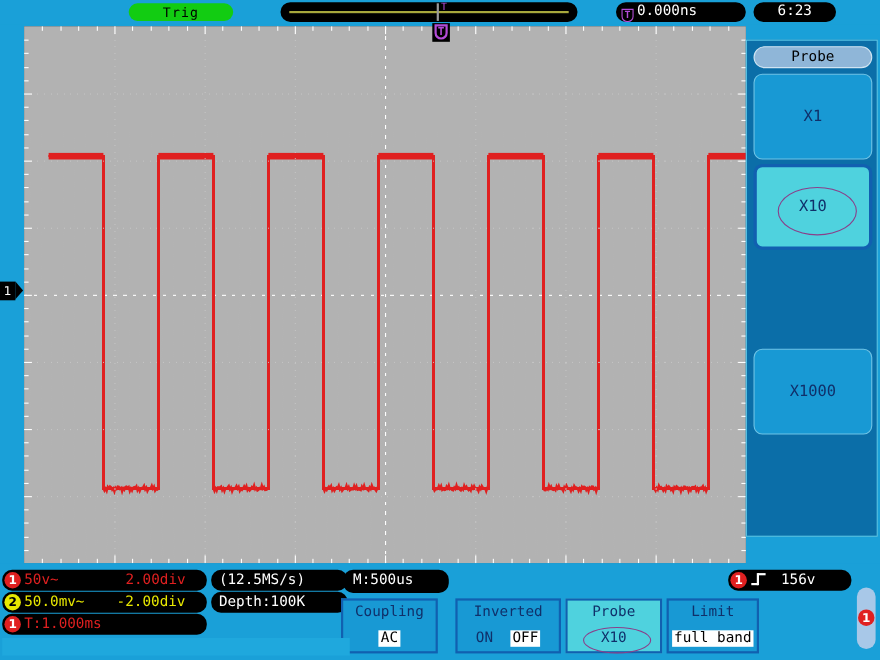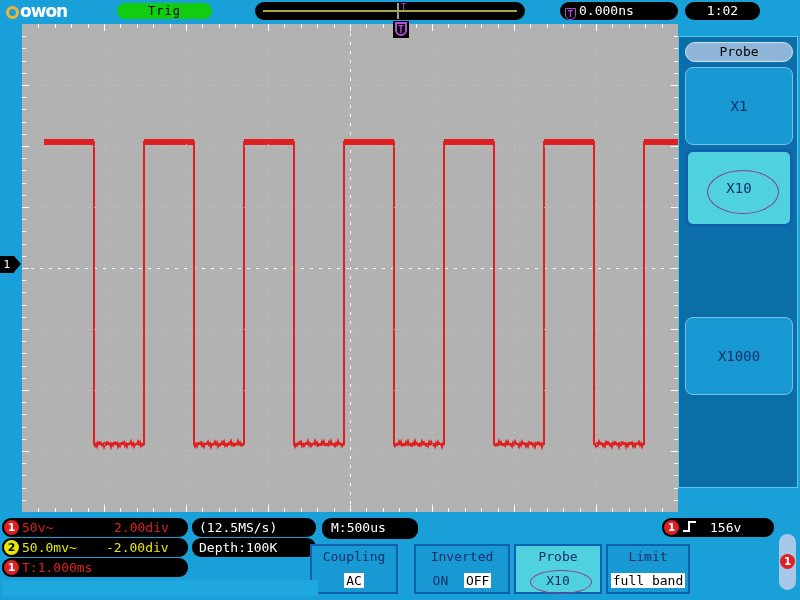--- a/index.html
+++ b/index.html
@@ -87,21 +87,21 @@
         border:1px solid #8a3f8a;border-radius:50%;}
 
   
   #botarea{position:absolute;left:0;top:512px;width:800px;height:88px;background:#1aa0d8;}
   .blk{position:absolute;background:#000;border-radius:9px;}
   #ch1row{left:2px;top:6px;width:186px;height:19px;}
   #ch2row{left:2px;top:26px;width:186px;height:19px;}
   #trow{left:2px;top:46px;width:186px;height:19px;}
   #sarow{left:192px;top:6px;width:124px;height:19px;}
   #dprow{left:192px;top:26px;width:124px;height:19px;}
-  #mrow{left:322px;top:6px;width:96px;height:21px;}
+  #mrow{left:312px;top:6px;width:96px;height:21px;}
   #tlvl{left:662px;top:6px;width:112px;height:19px;}
   .badge{position:absolute;left:2px;top:2px;width:15px;height:15px;border-radius:50%;
         color:#000;font-size:11px;line-height:15px;text-align:center;
         font-family:"DejaVu Sans","Liberation Sans",sans-serif;font-weight:bold;}
   .b-red{background:#e02020;color:#fff;}
   .b-yel{background:#e8e800;color:#000;}
   .txt{position:absolute;top:1px;font-size:13px;line-height:17px;white-space:pre;}
   .t-red{color:#e02020;}
   .t-yel{color:#e8e800;}
   .t-wht{color:#ffffff;}
@@ -129,31 +129,30 @@
         background:#e02020;color:#fff;font-size:11px;line-height:15px;text-align:center;
         font-family:"DejaVu Sans","Liberation Sans",sans-serif;font-weight:bold;}
   #botstrip{position:absolute;left:2px;top:68px;width:316px;height:16px;background:#1fa8dd;}
 </style>
 </head>
 <body>
 
 <div id="screen">
 
   <div id="topbar">
-    <div class="logo"><span class="ring"></span><span>owon</span></div>
     <div class="trigbadge">Trig</div>
 
     <div id="membar">
       <div id="memline"></div>
       <div id="memcursor"></div>
       <div id="memT">T</div>
     </div>
 
     <div class="blkpill" id="tdelay"><span class="tglyph">T</span><span>0.000ns</span></div>
-    <div class="blkpill" id="clock">1:02</div>
+    <div class="blkpill" id="clock">6:23</div>
   </div>
 
   <div id="grid">
     <div id="gridlines"></div>
     <div class="ctrv"></div>
     <div class="ctrh"></div>
     <svg id="wave" width="656" height="488">
         <path d="M 0 94 L 50 94 L 50 396 L 100 396 L 100 94 L 150 94 L 150 396 L 200 396 L 200 94 L 250 94 L 250 396 L 300 396 L 300 94 L 350 94 L 350 396 L 400 396 L 400 94 L 450 94 L 450 396 L 500 396 L 500 94 L 550 94 L 550 396 L 600 396 L 600 94 L 650 94 L 650 396 L 656 396" fill="none" stroke="#e02020" stroke-width="2" shape-rendering="crispEdges"></path>
         <rect x="0" y="91" width="50" height="6" fill="#e02020"></rect>
         <rect x="100" y="91" width="50" height="6" fill="#e02020"></rect>

